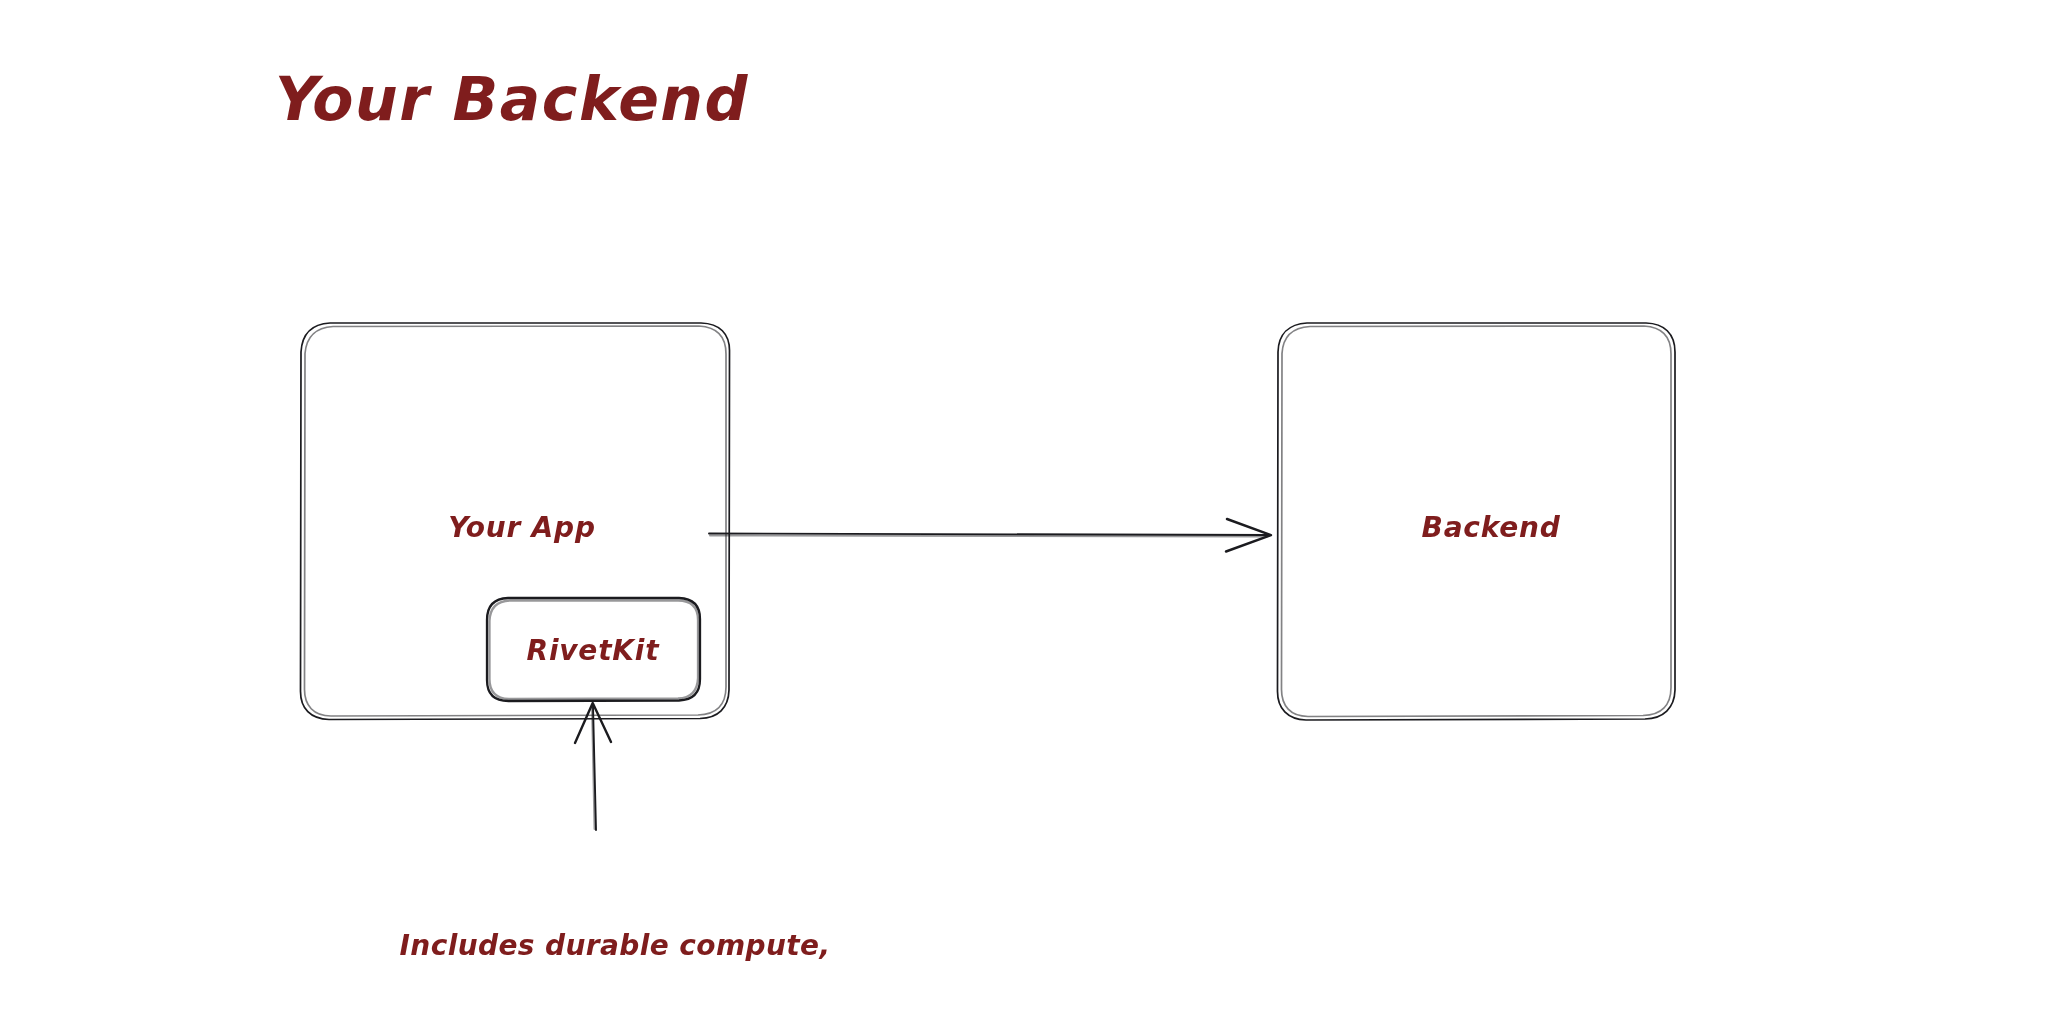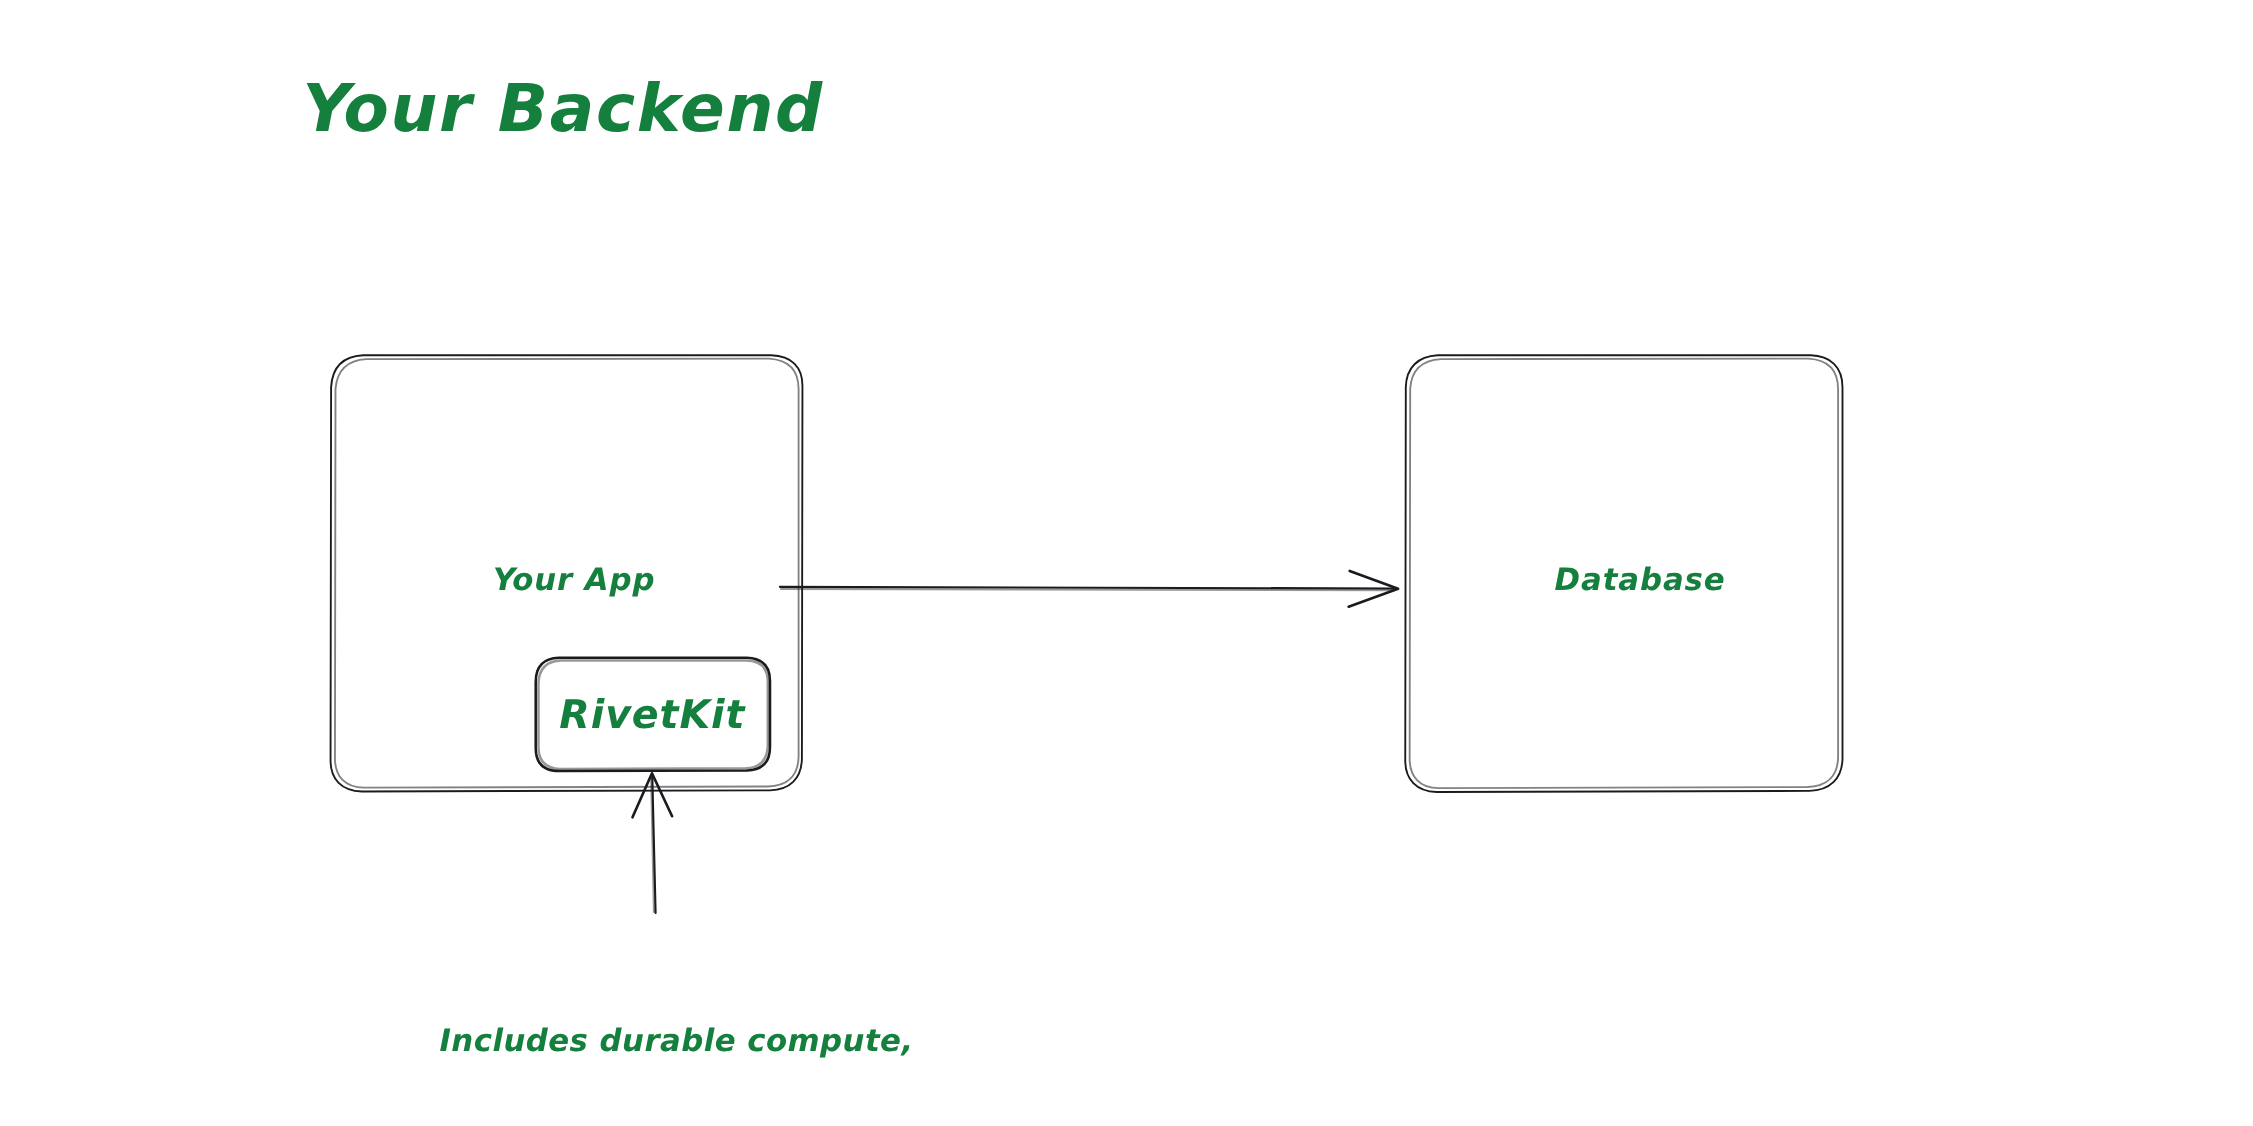--- a/index.html
+++ b/index.html
@@ -20,42 +20,42 @@
     background: #ffffff;
   }
   #sketch {
     position: absolute;
     inset: 0;
     width: 2048px;
     height: 1024px;
   }
   .lbl {
     position: absolute;
-    color: #15803d;
+    color: #7f1d1d;
     white-space: pre;
     text-align: center;
     line-height: 1.32;
     font-family: "DejaVu Sans", sans-serif;
     font-style: italic;
     font-weight: 600;
     letter-spacing: 0.5px;
     -webkit-font-smoothing: antialiased;
   }
   .title {
     font-size: 60px;
     font-weight: 700;
     letter-spacing: 1.5px;
   }
   .boxlabel {
     font-size: 28px;
     font-weight: 600;
     letter-spacing: 0.8px;
   }
   .innerlabel {
-    font-size: 36px;
+    font-size: 28px;
     font-weight: 700;
     letter-spacing: 0.8px;
     text-align: center;
   }
   .caption {
     font-size: 28px;
     font-weight: 600;
     line-height: 1.36;
     letter-spacing: 0.4px;
   }
@@ -152,21 +152,21 @@
     </g>
   </svg>
 
   <div class="lbl title ctr-top" style="left:512px; top:60px;">Your Backend</div>
 
 
   <div class="lbl boxlabel ctr" style="left:522px; top:528px;">Your App</div>
 
   <div class="lbl innerlabel ctr" style="left:593px; top:651px;">RivetKit</div>
 
-  <div class="lbl boxlabel ctr" style="left:1491px; top:528px;">Database</div>
+  <div class="lbl boxlabel ctr" style="left:1491px; top:528px;">Backend</div>
 
   <div class="lbl caption ctr-top" style="left:615px; top:851px;">
     <div>Includes durable compute,</div>
     
     
   </div>
 
 </div>
 
 </body></html>

